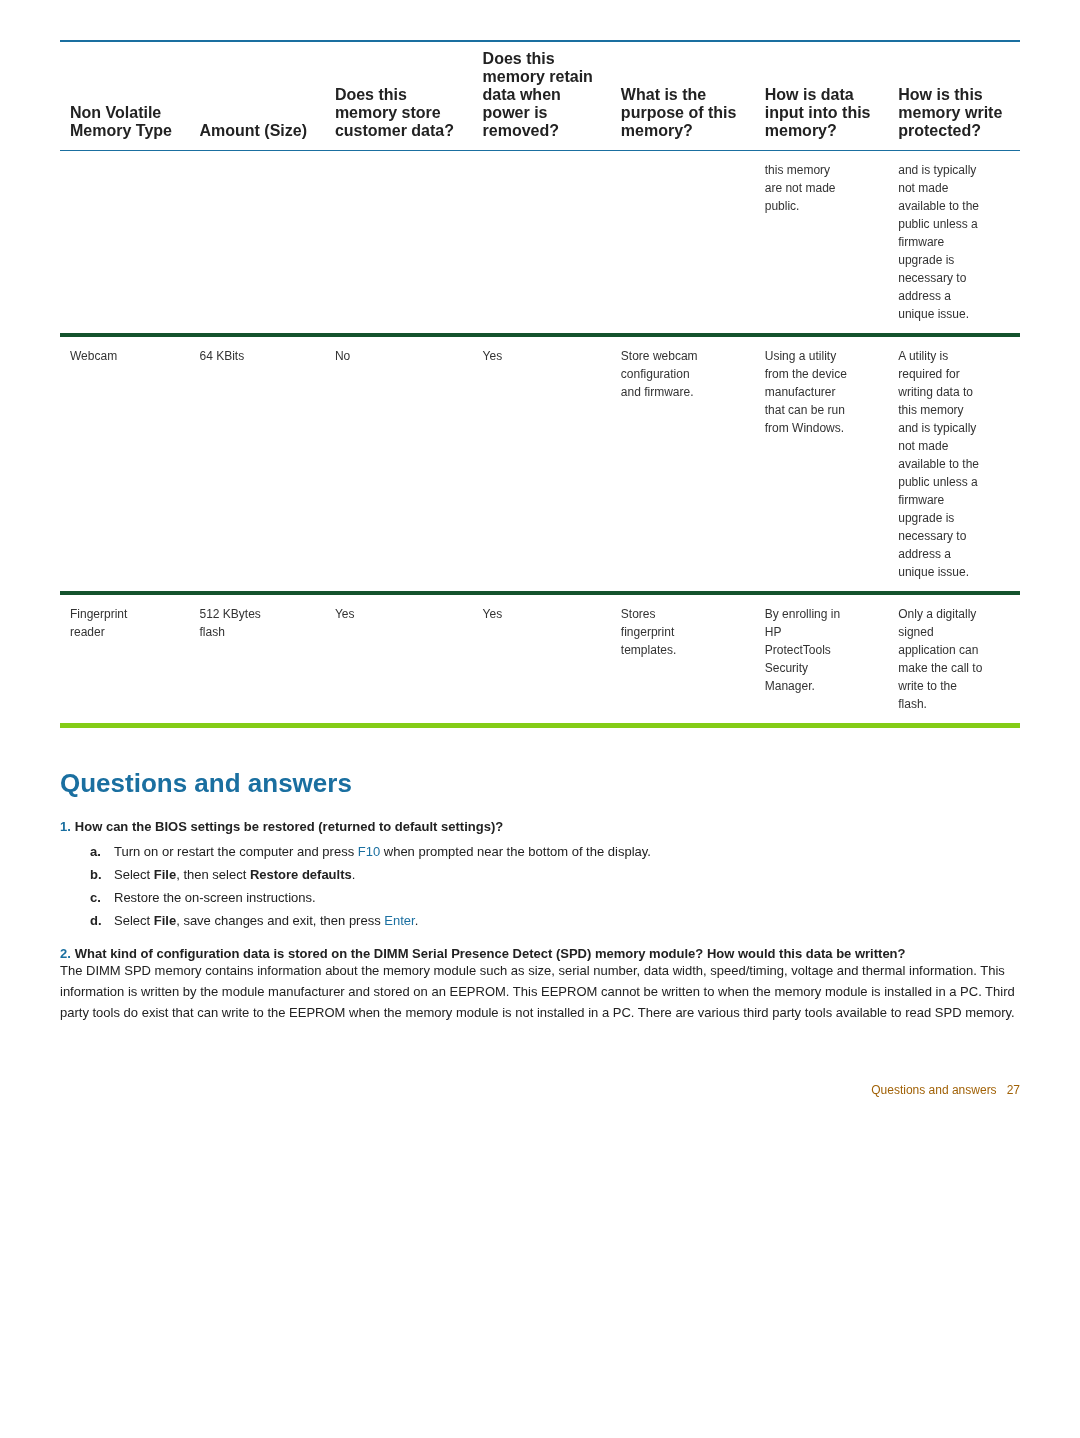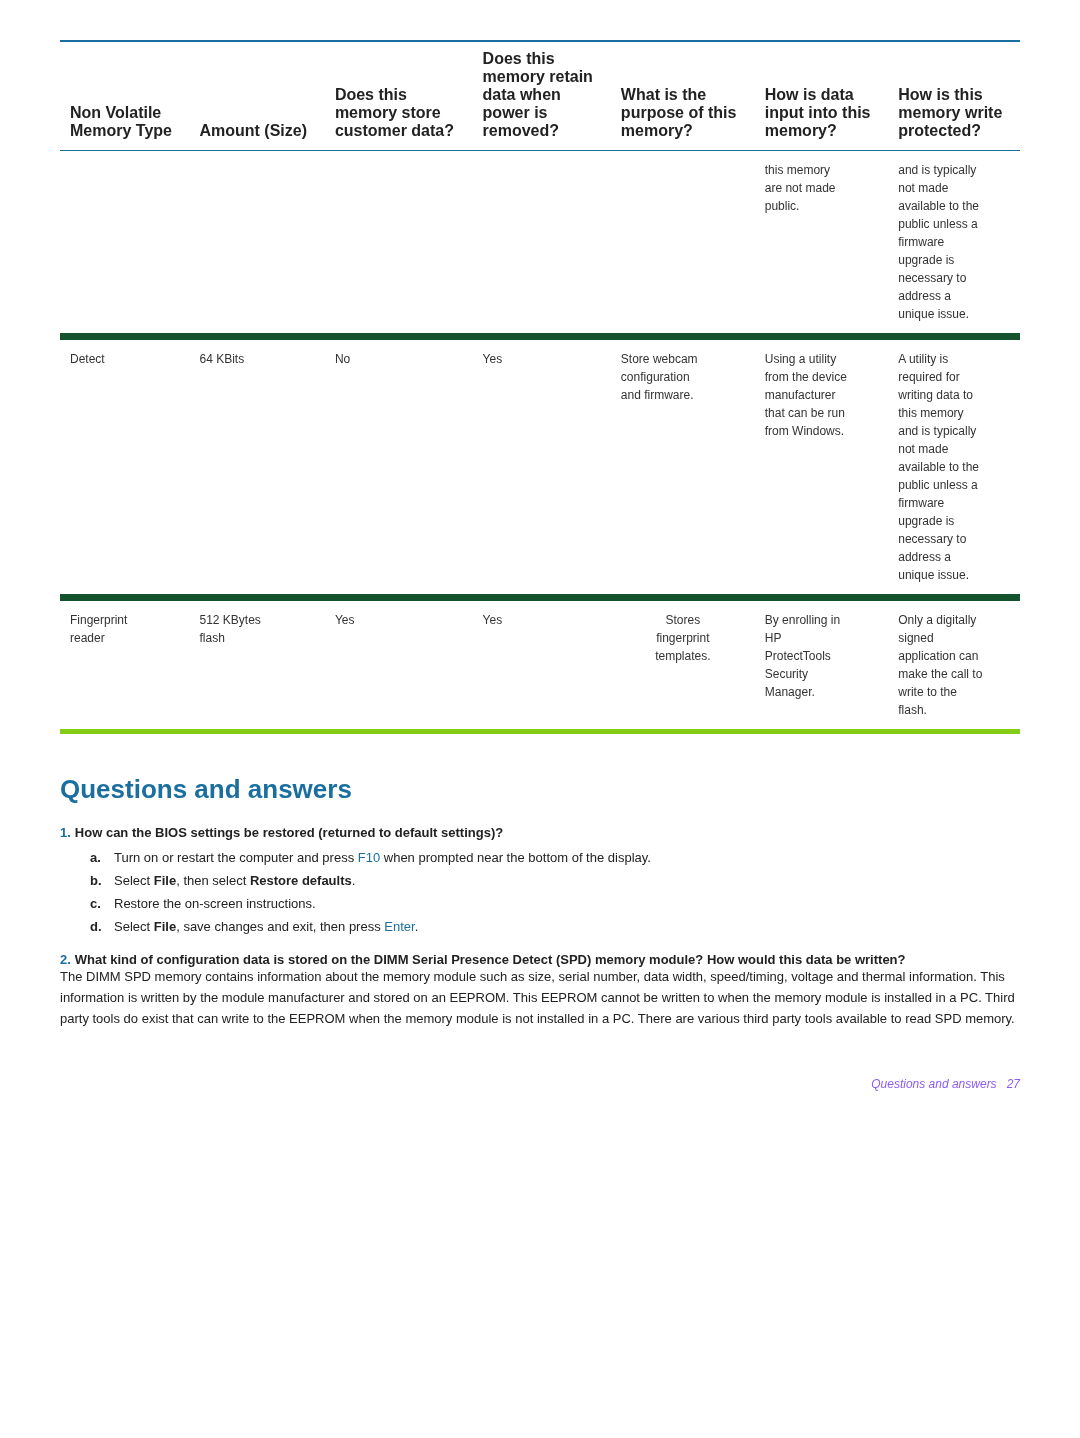--- a/index.html
+++ b/index.html
@@ -24,21 +24,21 @@
       font-size: 16px;
       text-align: left;
       padding: 8px 10px 10px 10px;
       vertical-align: bottom;
       border-top: 2px solid #1a6fa0;
       border-bottom: 1.5px solid #1a6fa0;
     }
     .data-table td {
       padding: 10px 10px;
       vertical-align: top;
-      border-bottom: 7px solid #14532d;
+      border-bottom: 4px solid #14532d;
     }
     .data-table tr:last-child td {
       border-bottom: 5px solid #84cc16;
     }
 
     
     .section-heading {
       font-size: 26px;
       font-weight: bold;
       color: #1a6fa0;
@@ -86,24 +86,23 @@
       font-weight: bold;
     }
     .qa-paragraph {
       line-height: 1.6;
     }
 
     
     .page-footer {
       display: flex;
       justify-content: flex-end;
-      margin-top: 48px;
+      margin-top: 60px;
       font-size: 12px;
-      color: #8b5cf6;
-      font-style: italic;
+      color: #a16207;
     }
 
     
     .cell-light {
       color: #333;
       line-height: 1.5;
     }
   </style>
 </head>
 <body>
@@ -136,21 +135,21 @@
 available to the
 public unless a
 firmware
 upgrade is
 necessary to
 address a
 unique issue.</td>
     </tr>
 
     <tr>
-      <td class="cell-light">Detect</td>
+      <td class="cell-light">Webcam</td>
       <td class="cell-light">64 KBits</td>
       <td class="cell-light">No</td>
       <td class="cell-light">Yes</td>
       <td class="cell-light" style="white-space: pre-line;">Store webcam
 configuration
 and firmware.</td>
       <td class="cell-light" style="white-space: pre-line;">Using a utility
 from the device
 manufacturer
 that can be run
@@ -170,21 +169,21 @@
 unique issue.</td>
     </tr>
 
     <tr>
       <td class="cell-light" style="white-space: pre-line;">Fingerprint
 reader</td>
       <td class="cell-light" style="white-space: pre-line;">512 KBytes
 flash</td>
       <td class="cell-light">Yes</td>
       <td class="cell-light">Yes</td>
-      <td class="cell-light" style="white-space: pre-line; text-align: center;">Stores
+      <td class="cell-light" style="white-space: pre-line;">Stores
 fingerprint
 templates.</td>
       <td class="cell-light" style="white-space: pre-line; margin-top: 40px;">By enrolling in
 HP
 ProtectTools
 Security
 Manager.</td>
       <td class="cell-light" style="white-space: pre-line;">Only a digitally
 signed
 application can

